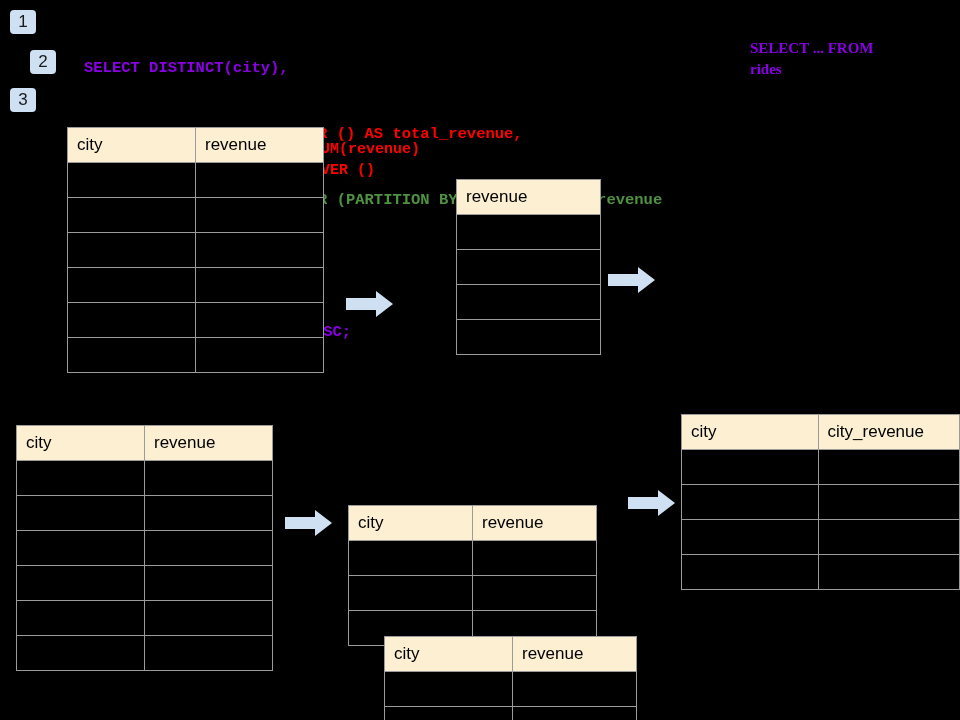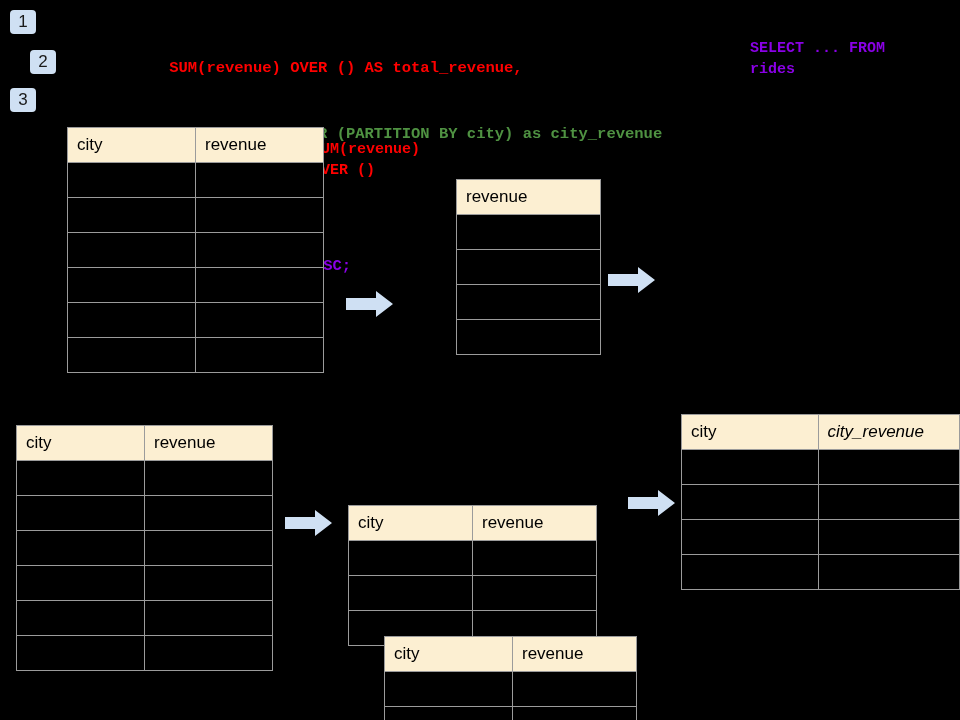--- a/index.html
+++ b/index.html
@@ -94,27 +94,28 @@
 </head>
 <body>
 
 <div id="canvas">
 
   <div class="step-badge" id="badge0" style="left: 10px; top: 10px;">1</div>
   <div class="step-badge" id="badge1" style="left: 30px; top: 50px;">2</div>
   <div class="step-badge" id="badge2" style="left: 10px; top: 88px;">3</div>
 
   <div class="sql-block">
+    <div class="sql-line c-purple" id="sql0" style="padding-left: 0px;">SELECT DISTINCT(city),</div>
     <div class="sql-line c-red" id="sql1" style="padding-left: 48px;">    SUM(revenue) OVER () AS total_revenue,</div>
     <div class="sql-line c-green" id="sql2" style="padding-left: 48px;">    SUM(revenue) OVER (PARTITION BY city) as city_revenue</div>
     <div class="sql-line c-purple" id="sql3" style="padding-left: 16px;">FROM rides</div>
     <div class="sql-line c-purple" id="sql4" style="padding-left: 16px;">ORDER by city_revenue DESC;</div>
   </div>
 
-  <div class="annot" id="annot-select" style="left: 750px; top: 38px; color: rgb(138, 0, 230);">SELECT ... FROM
+  <div class="annot" id="annot-select" style="left: 750px; top: 38px; color: rgb(138, 0, 230); font-family: Liberation Serif, serif;">SELECT ... FROM
 rides</div>
   <div class="annot" id="annot-sumempty" style="left: 312px; top: 139px; color: rgb(255, 0, 0);">SUM(revenue)
 OVER ()</div>
 
   <div id="shapes">
       <table class="tbl" style="left: 67px; top: 127px;">
         <thead>
           <tr>
             <th style="width: 118px;">city</th>
             <th style="width: 118px;">revenue</th>
@@ -239,21 +240,21 @@
           <tr>
             <td style="width: 118px;"></td>
             <td style="width: 114px;"></td>
           </tr>
         </tbody>
       </table>
       <table class="tbl" style="left: 681px; top: 414px;">
         <thead>
           <tr>
             <th style="width: 134px;">city</th>
-            <th style="width: 134px; font-style: italic;">city_revenue</th>
+            <th style="width: 134px;">city_revenue</th>
           </tr>
         </thead>
         <tbody>
           <tr>
             <td style="width: 134px;"></td>
             <td style="width: 134px;"></td>
           </tr>
           <tr>
             <td style="width: 134px;"></td>
             <td style="width: 134px;"></td>

